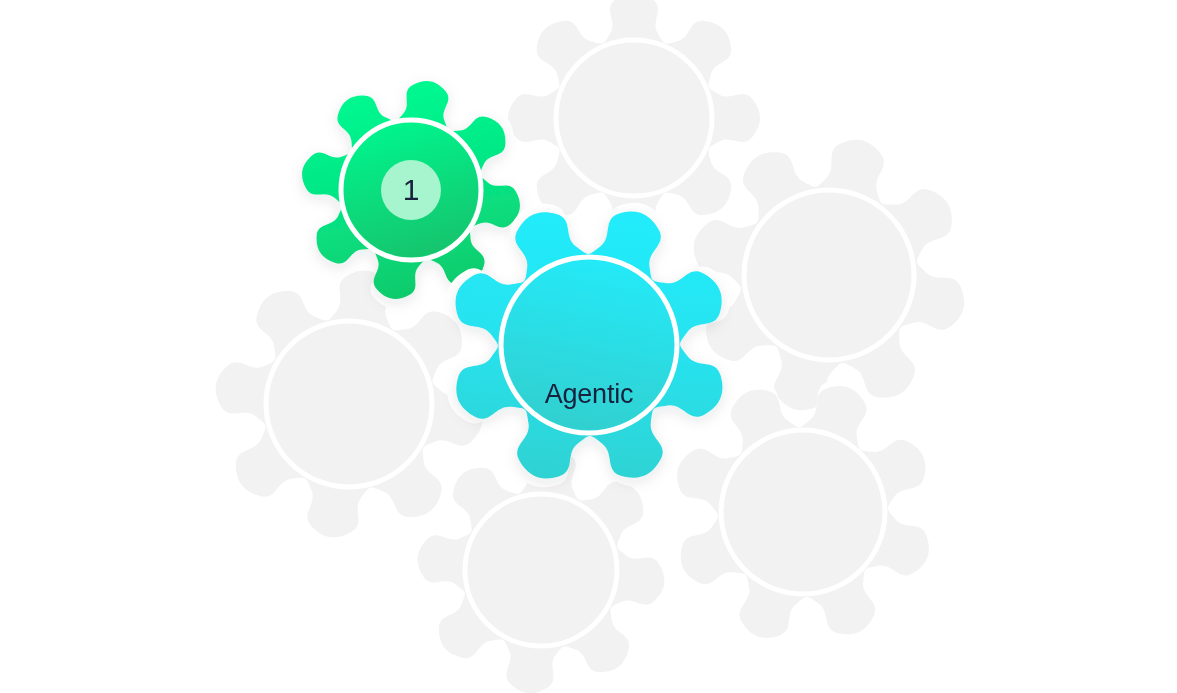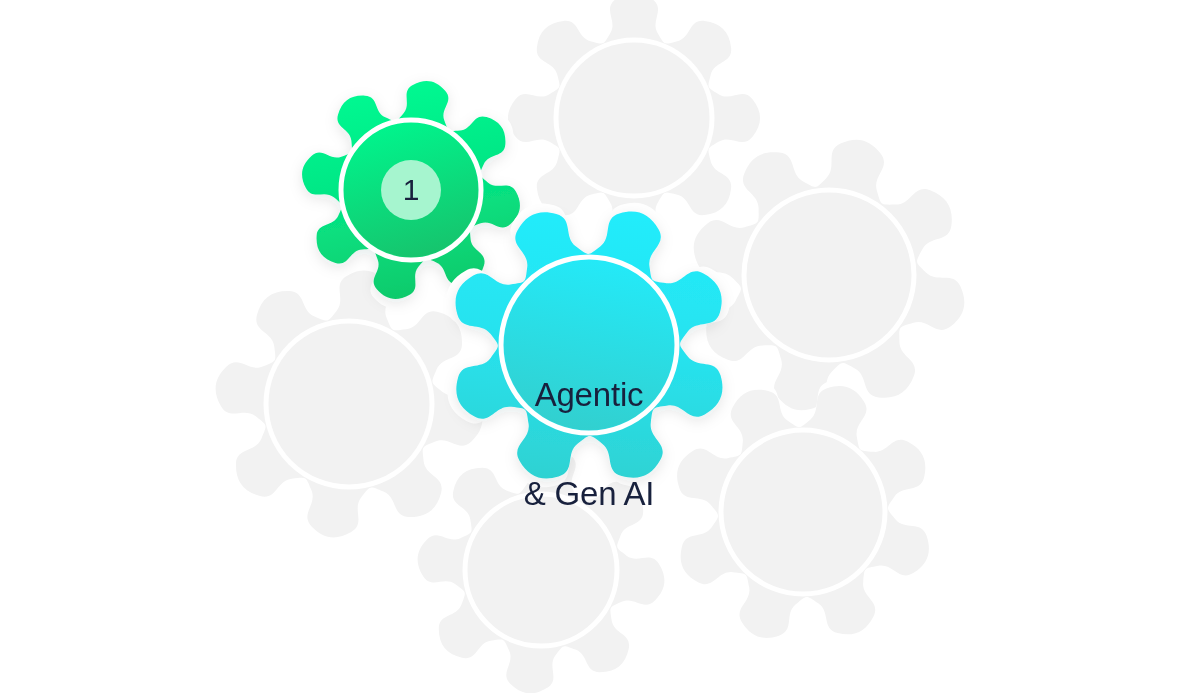--- a/index.html
+++ b/index.html
@@ -31,21 +31,21 @@
     position: absolute;
     text-align: center;
     color: #18213d;
     pointer-events: none;
     white-space: pre;
   }
   #cyan-gear-label {
     left: 469px;
     top: 305px;
     width: 240px;
-    font-size: 33px;
+    font-size: 27px;
     line-height: 33px;
     letter-spacing: -0.2px;
   }
   #badge-number {
     left: 361px;
     top: 165px;
     width: 100px;
     font-size: 30px;
     line-height: 50px;
     font-weight: 400;
@@ -122,16 +122,15 @@
           <circle cx="589" cy="345" r="85" fill="url(#grad-cyan-inner)"></circle>
           <circle cx="589" cy="345" r="88" fill="none" stroke="#ffffff" stroke-width="5"></circle>
         </g>
       </g>
   </svg>
 
   <div class="gear-label" id="badge-number" style="left: 361px; top: 165px; line-height: 50px;">1</div>
 
   <div class="gear-label" id="cyan-gear-label" style="left: 469px; top: 312px;">
     <div>Agentic</div>
-    <div>&amp; Gen AI</div>
   </div>
 
 </div>
 
 </body></html>

